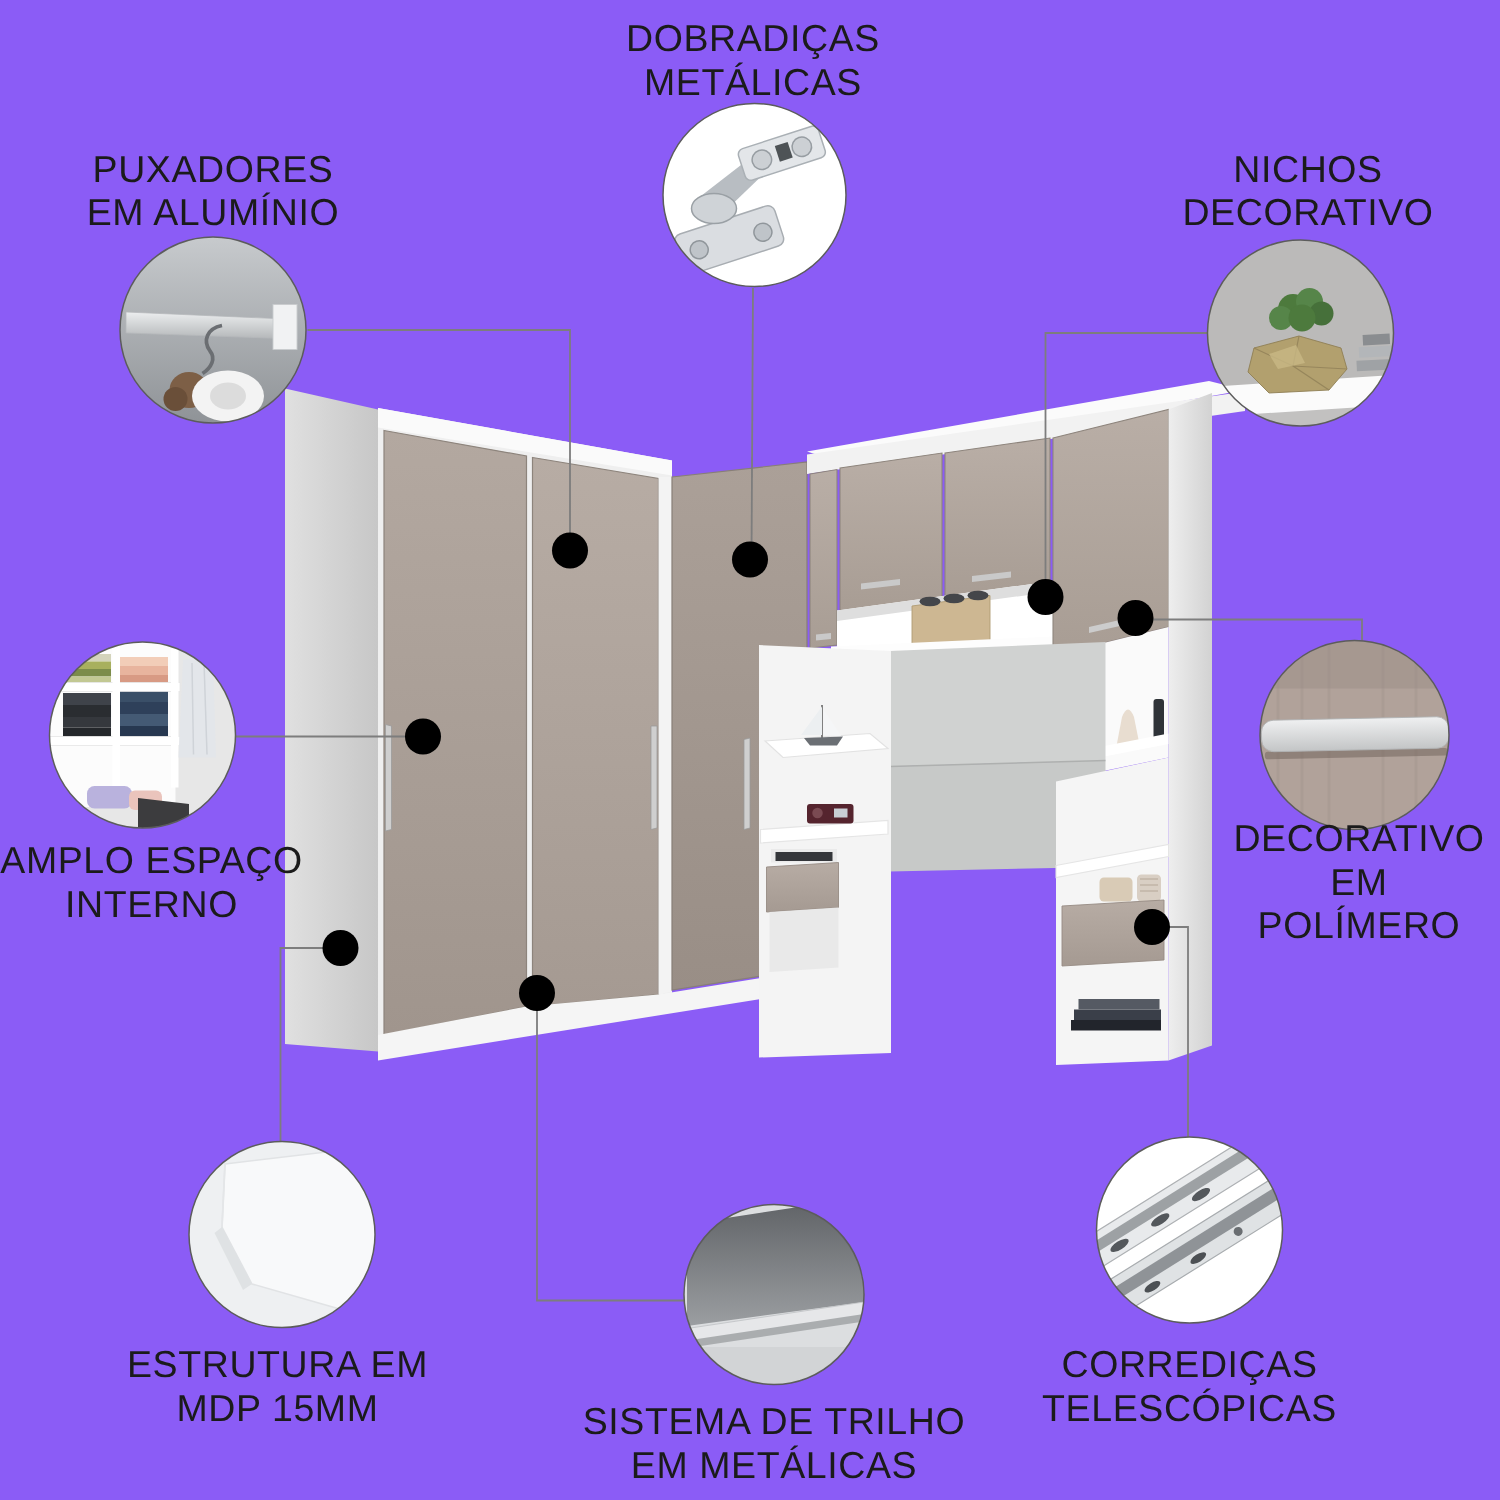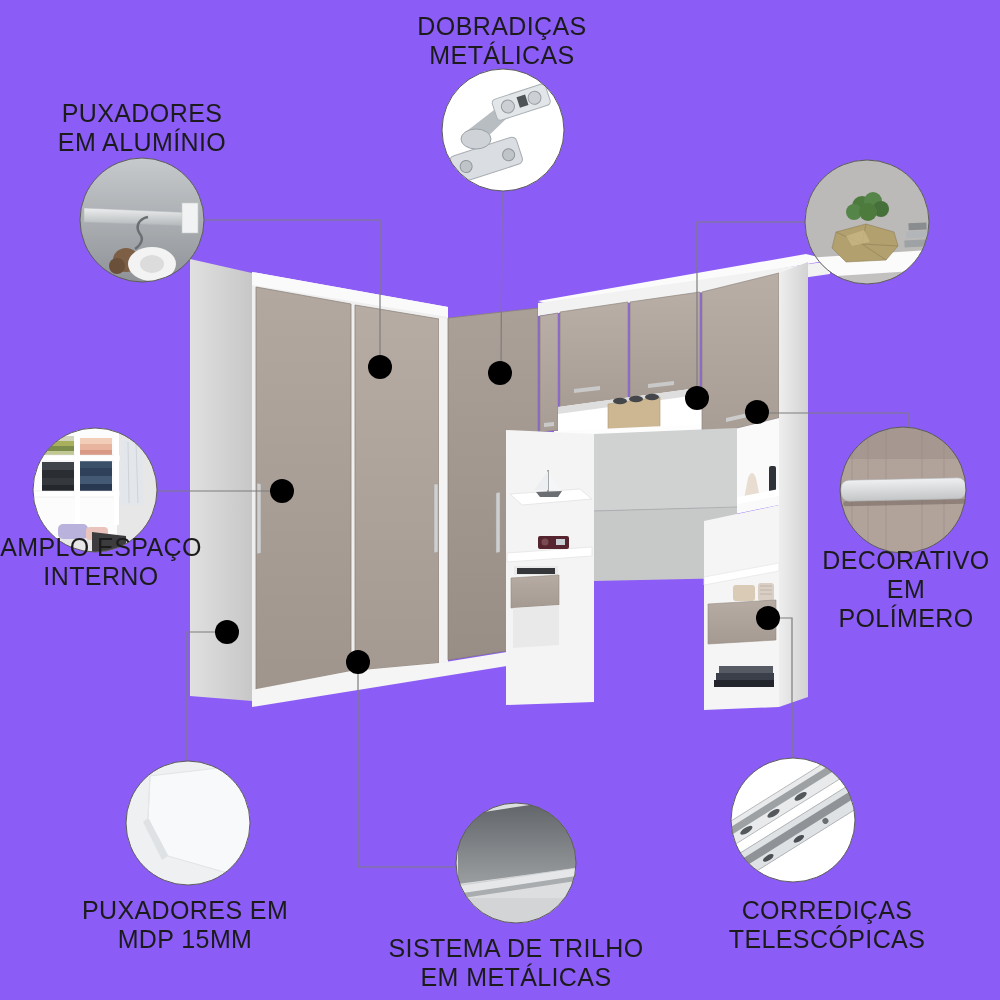--- a/index.html
+++ b/index.html
@@ -8,25 +8,25 @@
   .illustration{position:absolute;left:0;top:0;width:1000px;height:1000px;}
   .callout-label{
     position:absolute;transform:translate(-50%,-50%);
     text-align:center;white-space:pre-line;
     font-size:25px;line-height:1.16;font-weight:400;letter-spacing:.4px;
     color:#1b1b1b;
   }
   .lbl-dobradicas{left:502px;top:41px;}
   .lbl-cabideiros{left:142px;top:128px;}
   .lbl-nichos{left:872px;top:128px;}
-  .lbl-amplo{left:101px;top:562px;}
+  .lbl-amplo{left:101px;top:589px;}
   .lbl-puxadores{left:906px;top:589px;}
   .lbl-estrutura{left:185px;top:925px;}
   .lbl-sistema{left:516px;top:963px;}
-  .lbl-corredicas{left:827px;top:925px;}
+  .lbl-corredicas{left:793px;top:925px;}
 </style>
 </head>
 <body>
 
 <div class="stage">
 
   <svg class="illustration" viewBox="0 0 1000 1000">
     <defs>
       <linearGradient id="gTaupe1" x1="0" y1="0" x2="0" y2="1">
         <stop offset="0" stop-color="#b3a8a0"></stop>
@@ -356,23 +356,25 @@
       <circle cx="697" cy="398" r="12"></circle>
       <circle cx="757" cy="412" r="12"></circle>
       <circle cx="768" cy="618" r="12"></circle>
     </g>
   </svg>
 
   <div class="callout-label lbl-dobradicas">DOBRADIÇAS
 METÁLICAS</div>
   <div class="callout-label lbl-cabideiros">PUXADORES
 EM ALUMÍNIO</div>
+  <div class="callout-label lbl-nichos">NICHOS
+DECORATIVO</div>
   <div class="callout-label lbl-amplo">AMPLO ESPAÇO
 INTERNO</div>
   <div class="callout-label lbl-puxadores">DECORATIVO
 EM POLÍMERO</div>
-  <div class="callout-label lbl-estrutura">PUXADORES EM
+  <div class="callout-label lbl-estrutura">ESTRUTURA EM
 MDP 15MM</div>
   <div class="callout-label lbl-sistema">SISTEMA DE TRILHO
 EM METÁLICAS</div>
   <div class="callout-label lbl-corredicas">CORREDIÇAS
 TELESCÓPICAS</div>
 </div>
 
 </body></html>

